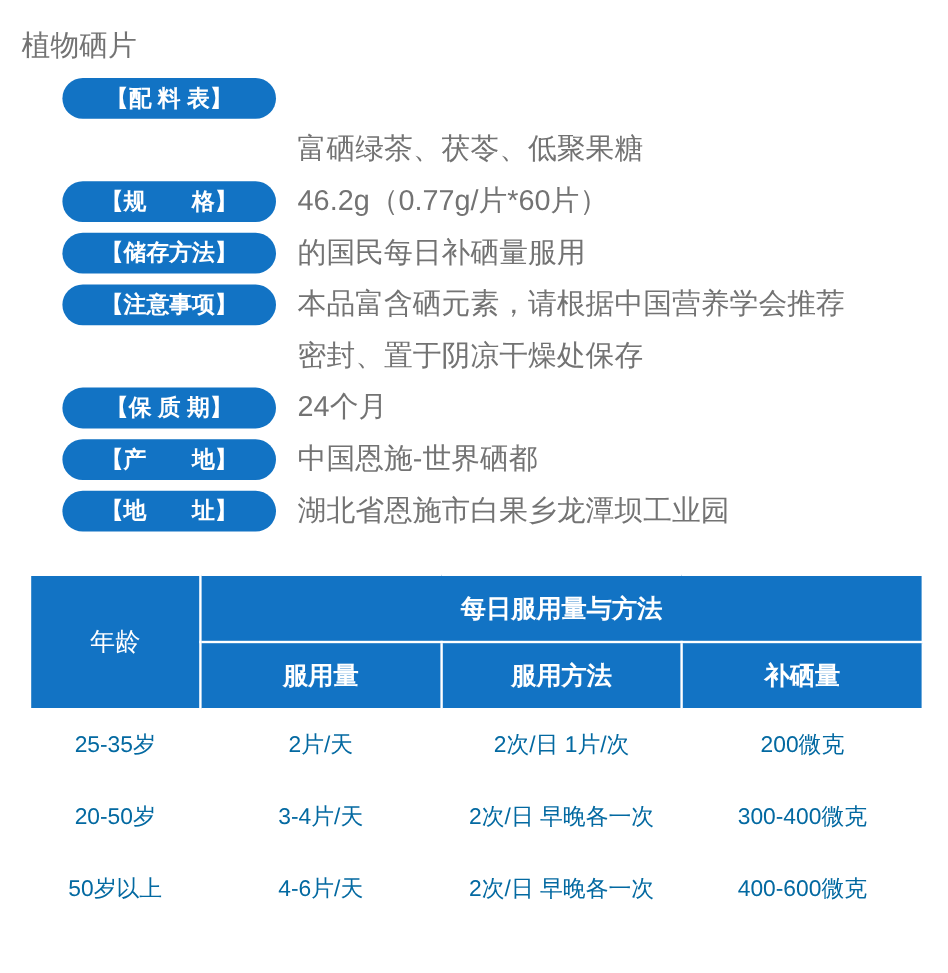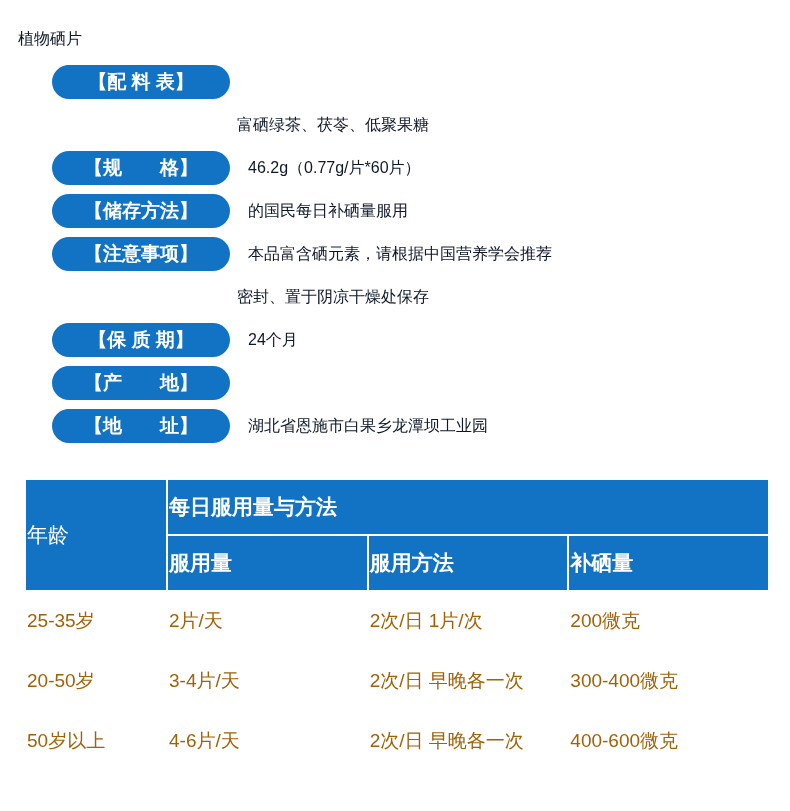--- a/index.html
+++ b/index.html
@@ -37,74 +37,75 @@
     font-size: 19px;
     font-weight: bold;
     display: flex;
     align-items: center;
     justify-content: center;
     letter-spacing: 0px;
     box-sizing: border-box;
   }
   .spec-value {
     margin-left: 18px;
-    font-size: 16px;
+    font-size: 24px;
     line-height: 34px;
-    color: #0f172a;
+    color: #737373;
     white-space: nowrap;
   }
   
   .spec-cont {
     display: flex;
     align-items: flex-start;
     margin-bottom: 9px;
     min-height: 34px;
   }
   .spec-cont .spacer {
     width: 178px;
     min-width: 178px;
     margin-left: 52px;
     height: 34px;
   }
   .spec-cont .spec-value {
-    margin-left: 7px;
+    margin-left: 18px;
   }
 
   
   .table-wrap {
     margin: 12px 22px 0 22px;
     border: 2px solid #ffffff;
   }
   table.dosage {
     border-collapse: collapse;
     width: 746px;
     table-layout: fixed;
   }
   table.dosage th, table.dosage td {
     border: 2px solid #ffffff;
+    text-align: center;
     vertical-align: middle;
   }
   .th-blue {
     background: #1273c4;
     color: #ffffff;
     font-size: 21px;
     font-weight: bold;
     height: 52px;
   }
   .th-age {
     background: #1273c4;
     color: #ffffff;
     font-size: 21px;
     font-weight: normal;
     width: 138px;
     height: 104px;
   }
   .td-cell {
     background: #ffffff;
-    color: #a16207;
+    color: #0369a1;
     font-size: 19px;
     height: 56px;
   }
   .col-dose { width: 124px; }
   .col-method { width: 298px; }
   .col-se { width: 186px; }
 </style>
 </head>
 <body>
 
@@ -143,20 +144,21 @@
     <div class="spec-value">密封、置于阴凉干燥处保存</div>
   </div>
 
   <div class="spec-row">
     <div class="spec-label">【保 质 期】</div>
     <div class="spec-value">24个月</div>
   </div>
 
   <div class="spec-row">
     <div class="spec-label">【产　　地】</div>
+    <div class="spec-value">中国恩施-世界硒都</div>
   </div>
 
   <div class="spec-row">
     <div class="spec-label">【地　　址】</div>
     <div class="spec-value">湖北省恩施市白果乡龙潭坝工业园</div>
   </div>
 
 </div>
 
 <div class="table-wrap">

